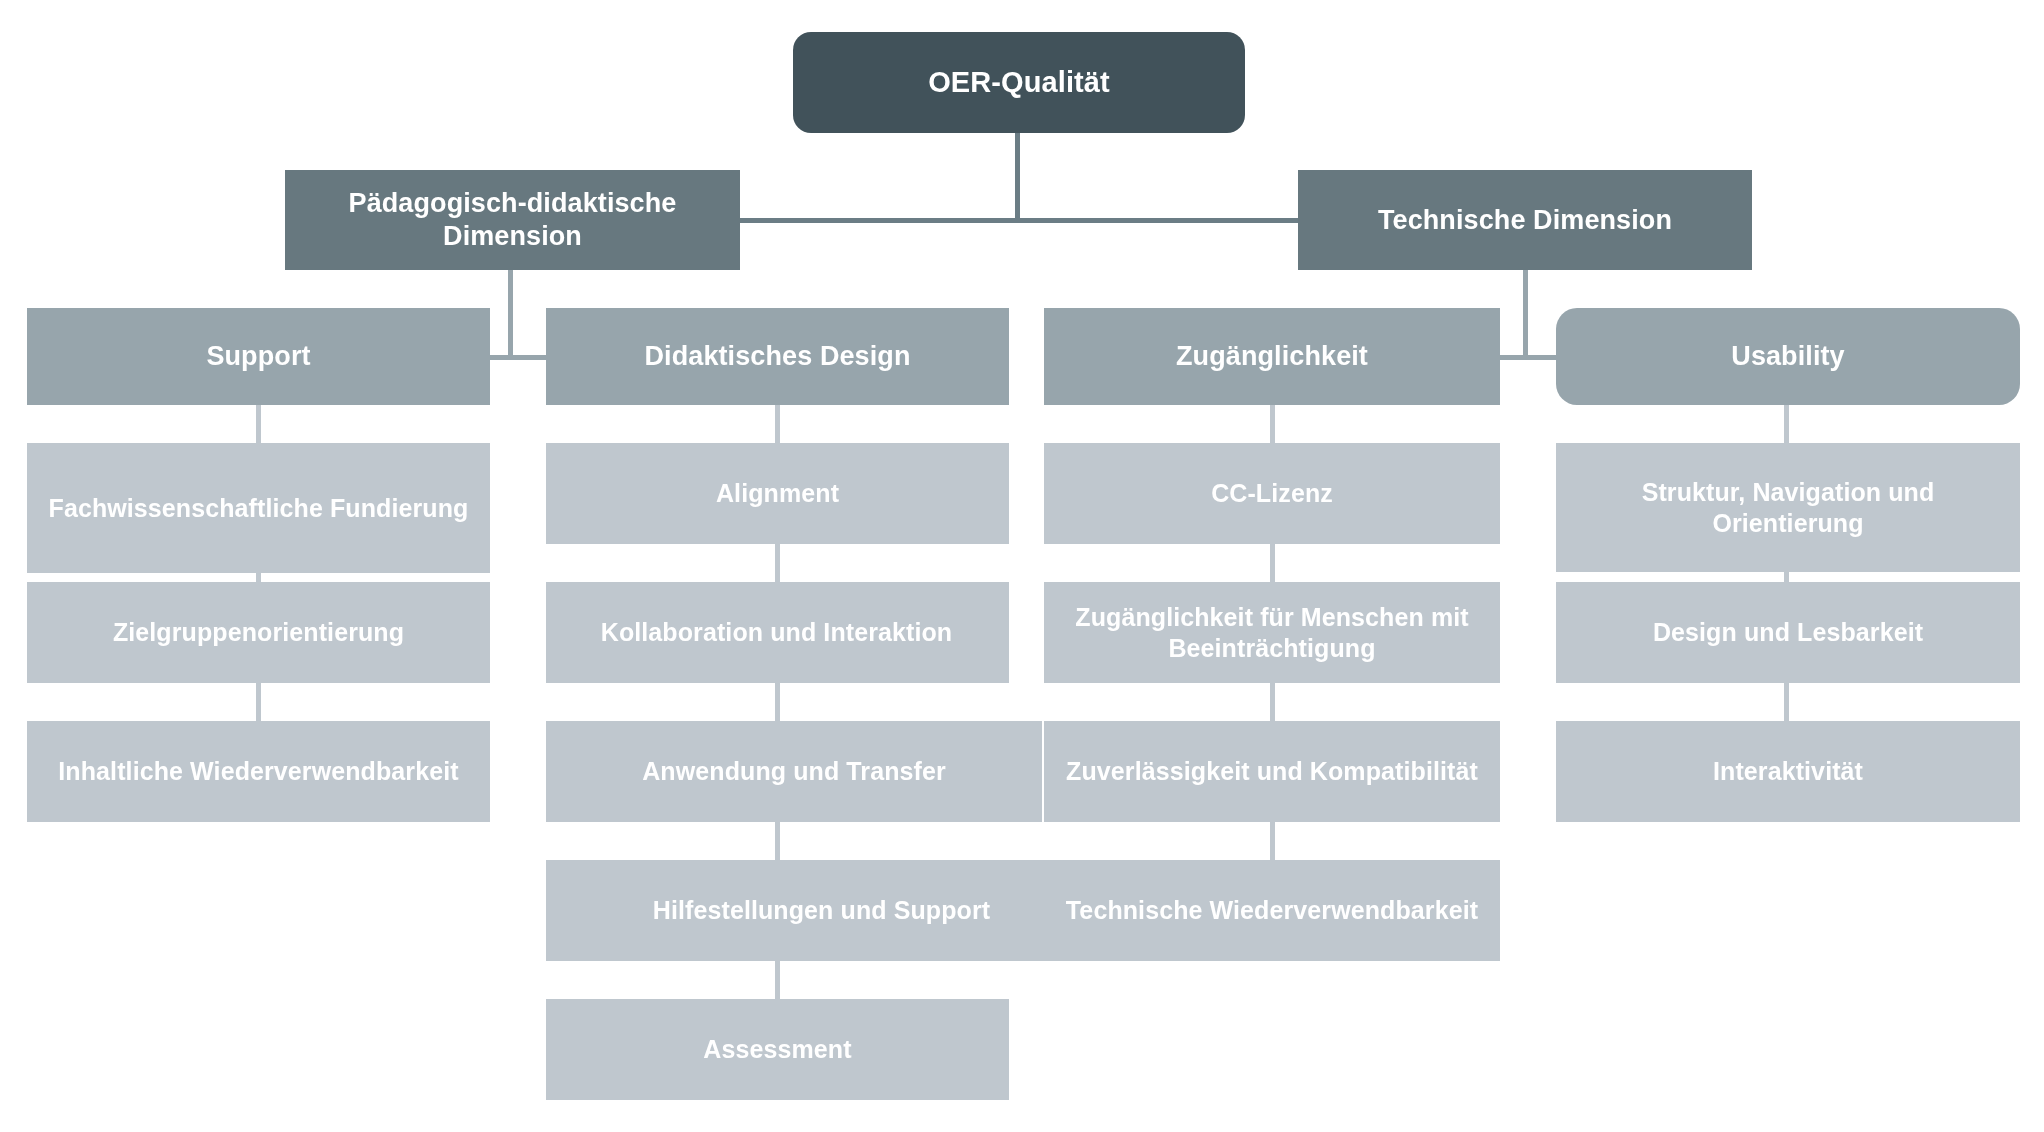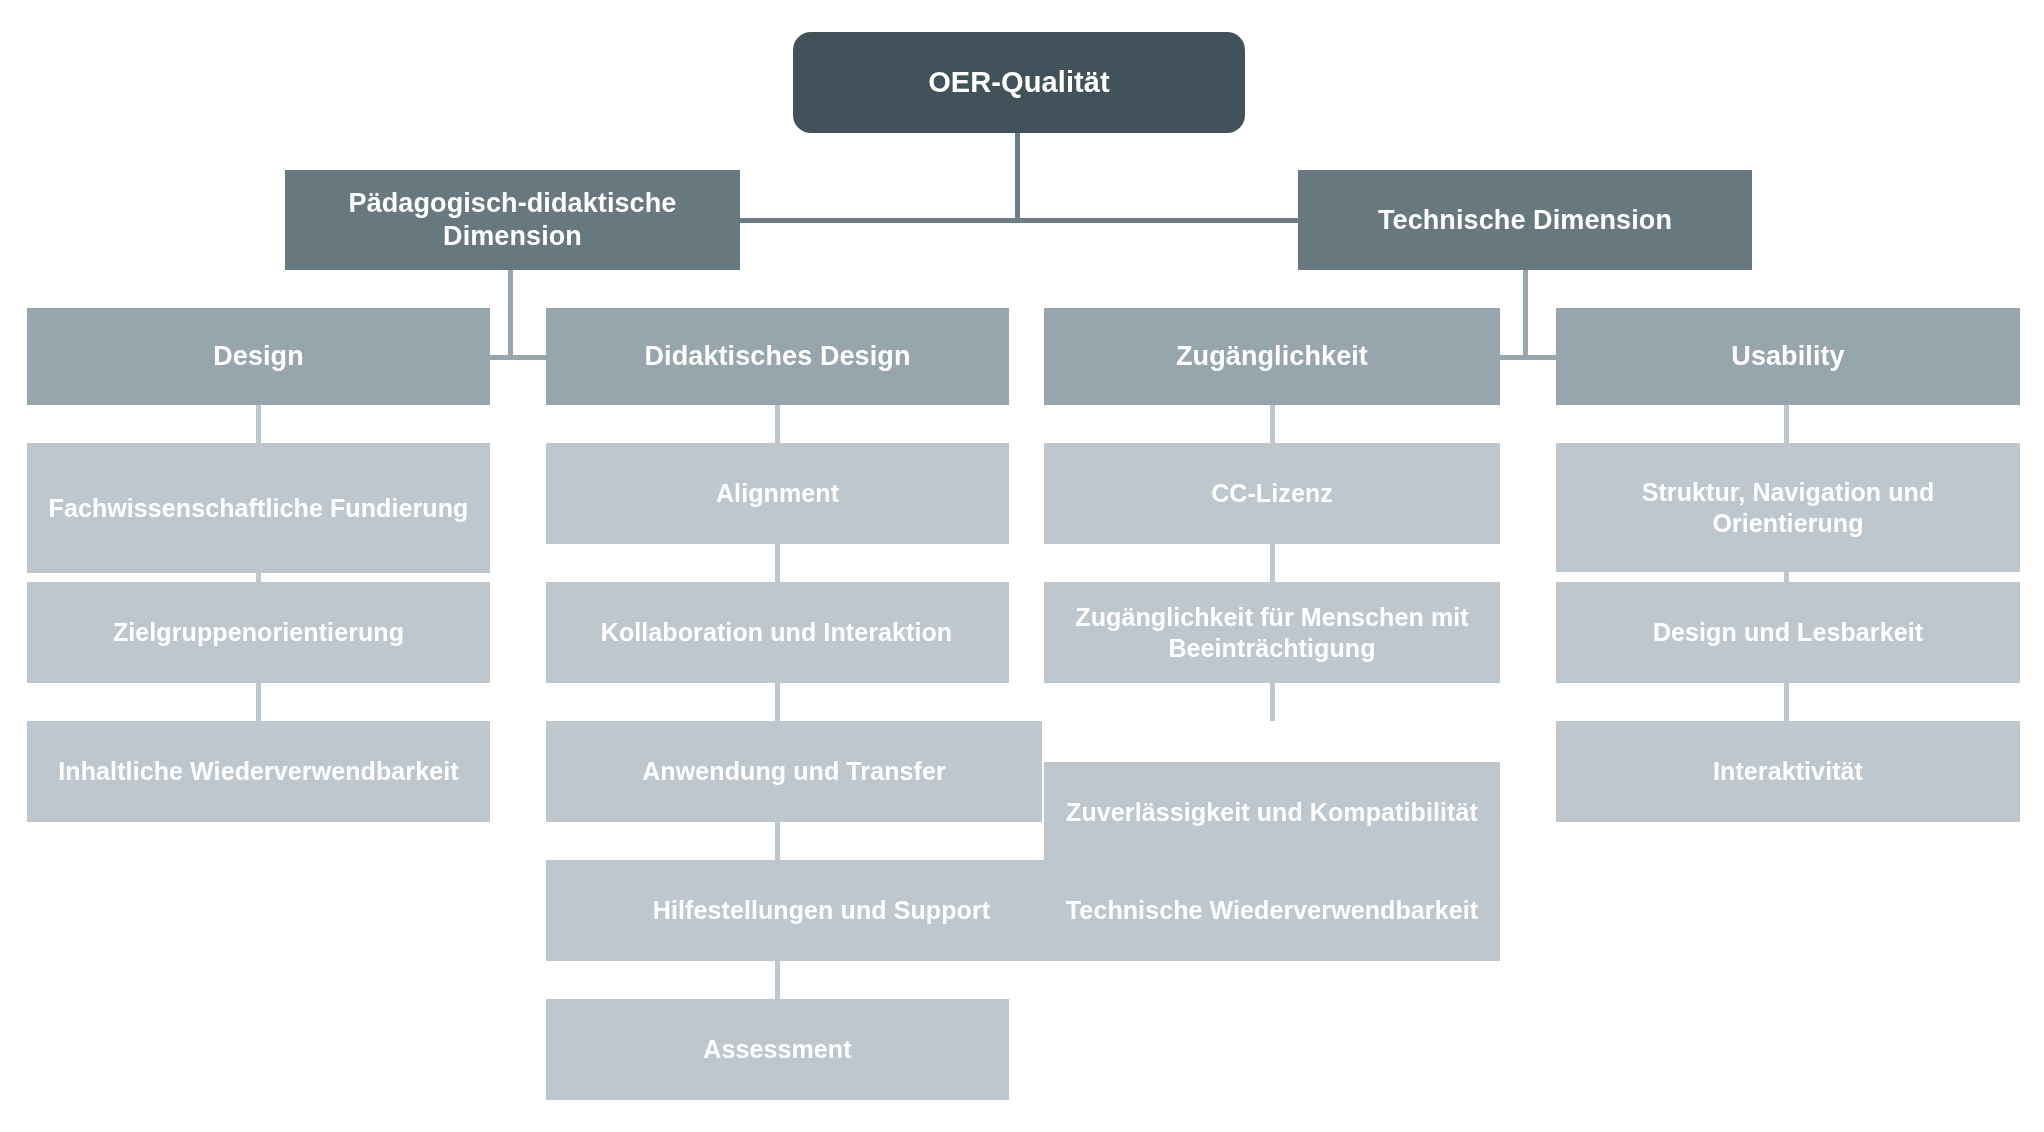--- a/index.html
+++ b/index.html
@@ -80,27 +80,27 @@
   <div class="conn conn-light" style="left:1784px; top:405px; width:5px; height:38px;"></div>
   <div class="conn conn-light" style="left:1784px; top:544px; width:5px; height:38px;"></div>
   <div class="conn conn-light" style="left:1784px; top:683px; width:5px; height:38px;"></div>
 
   <div class="node lvl1" style="left:793px; top:32px; width:452px; height:101px;border-radius:18px;">OER-Qualität</div>
 
   <div class="node lvl2" style="left:285px; top:170px; width:455px; height:100px;">Pädagogisch-didaktische Dimension</div>
 
   <div class="node lvl2" style="left:1298px; top:170px; width:454px; height:100px;">Technische Dimension</div>
 
-  <div class="node lvl3" style="left:27px; top:308px; width:463px; height:97px;">Design</div>
+  <div class="node lvl3" style="left:27px; top:308px; width:463px; height:97px;">Support</div>
 
   <div class="node lvl3" style="left:546px; top:308px; width:463px; height:97px;">Didaktisches Design</div>
 
   <div class="node lvl3" style="left:1044px; top:308px; width:456px; height:97px;">Zugänglichkeit</div>
 
-  <div class="node lvl3" style="left:1556px; top:308px; width:464px; height:97px;">Usability</div>
+  <div class="node lvl3" style="left:1556px; top:308px; width:464px; height:97px;border-radius:21px;">Usability</div>
 
   <div class="node lvl4" style="left:27px; top:443px; width:463px; height:130px;">Fachwissenschaftliche Fundierung</div>
 
   <div class="node lvl4" style="left:27px; top:582px; width:463px; height:101px;">Zielgruppenorientierung</div>
 
   <div class="node lvl4" style="left:27px; top:721px; width:463px; height:101px;">Inhaltliche Wiederverwendbarkeit</div>
 
   <div class="node lvl4" style="left:546px; top:443px; width:463px; height:101px;">Alignment</div>
 
   <div class="node lvl4" style="left:546px; top:582px; width:463px; height:101px;padding-left:8px;">Kollaboration und Interaktion</div>
@@ -108,21 +108,21 @@
   <div class="node lvl4" style="left:546px; top:721px; width:496px; height:101px;">Anwendung und Transfer</div>
 
   <div class="node lvl4" style="left:546px; top:860px; width:551px; height:101px;">Hilfestellungen und Support</div>
 
   <div class="node lvl4" style="left:546px; top:999px; width:463px; height:101px;">Assessment</div>
 
   <div class="node lvl4" style="left:1044px; top:443px; width:456px; height:101px;">CC-Lizenz</div>
 
   <div class="node lvl4" style="left:1044px; top:582px; width:456px; height:101px;">Zugänglichkeit für Menschen mit Beeinträchtigung</div>
 
-  <div class="node lvl4" style="left:1044px; top:721px; width:456px; height:101px;margin-top:41px;">Zuverlässigkeit und Kompatibilität</div>
+  <div class="node lvl4" style="left:1044px; top:721px; width:456px; height:101px;">Zuverlässigkeit und Kompatibilität</div>
 
   <div class="node lvl4" style="left:1044px; top:860px; width:456px; height:101px;">Technische Wiederverwendbarkeit</div>
 
   <div class="node lvl4" style="left:1556px; top:443px; width:464px; height:129px;">Struktur, Navigation und Orientierung</div>
 
   <div class="node lvl4" style="left:1556px; top:582px; width:464px; height:101px;">Design und Lesbarkeit</div>
 
   <div class="node lvl4" style="left:1556px; top:721px; width:464px; height:101px;">Interaktivität</div>
 
 </div>

